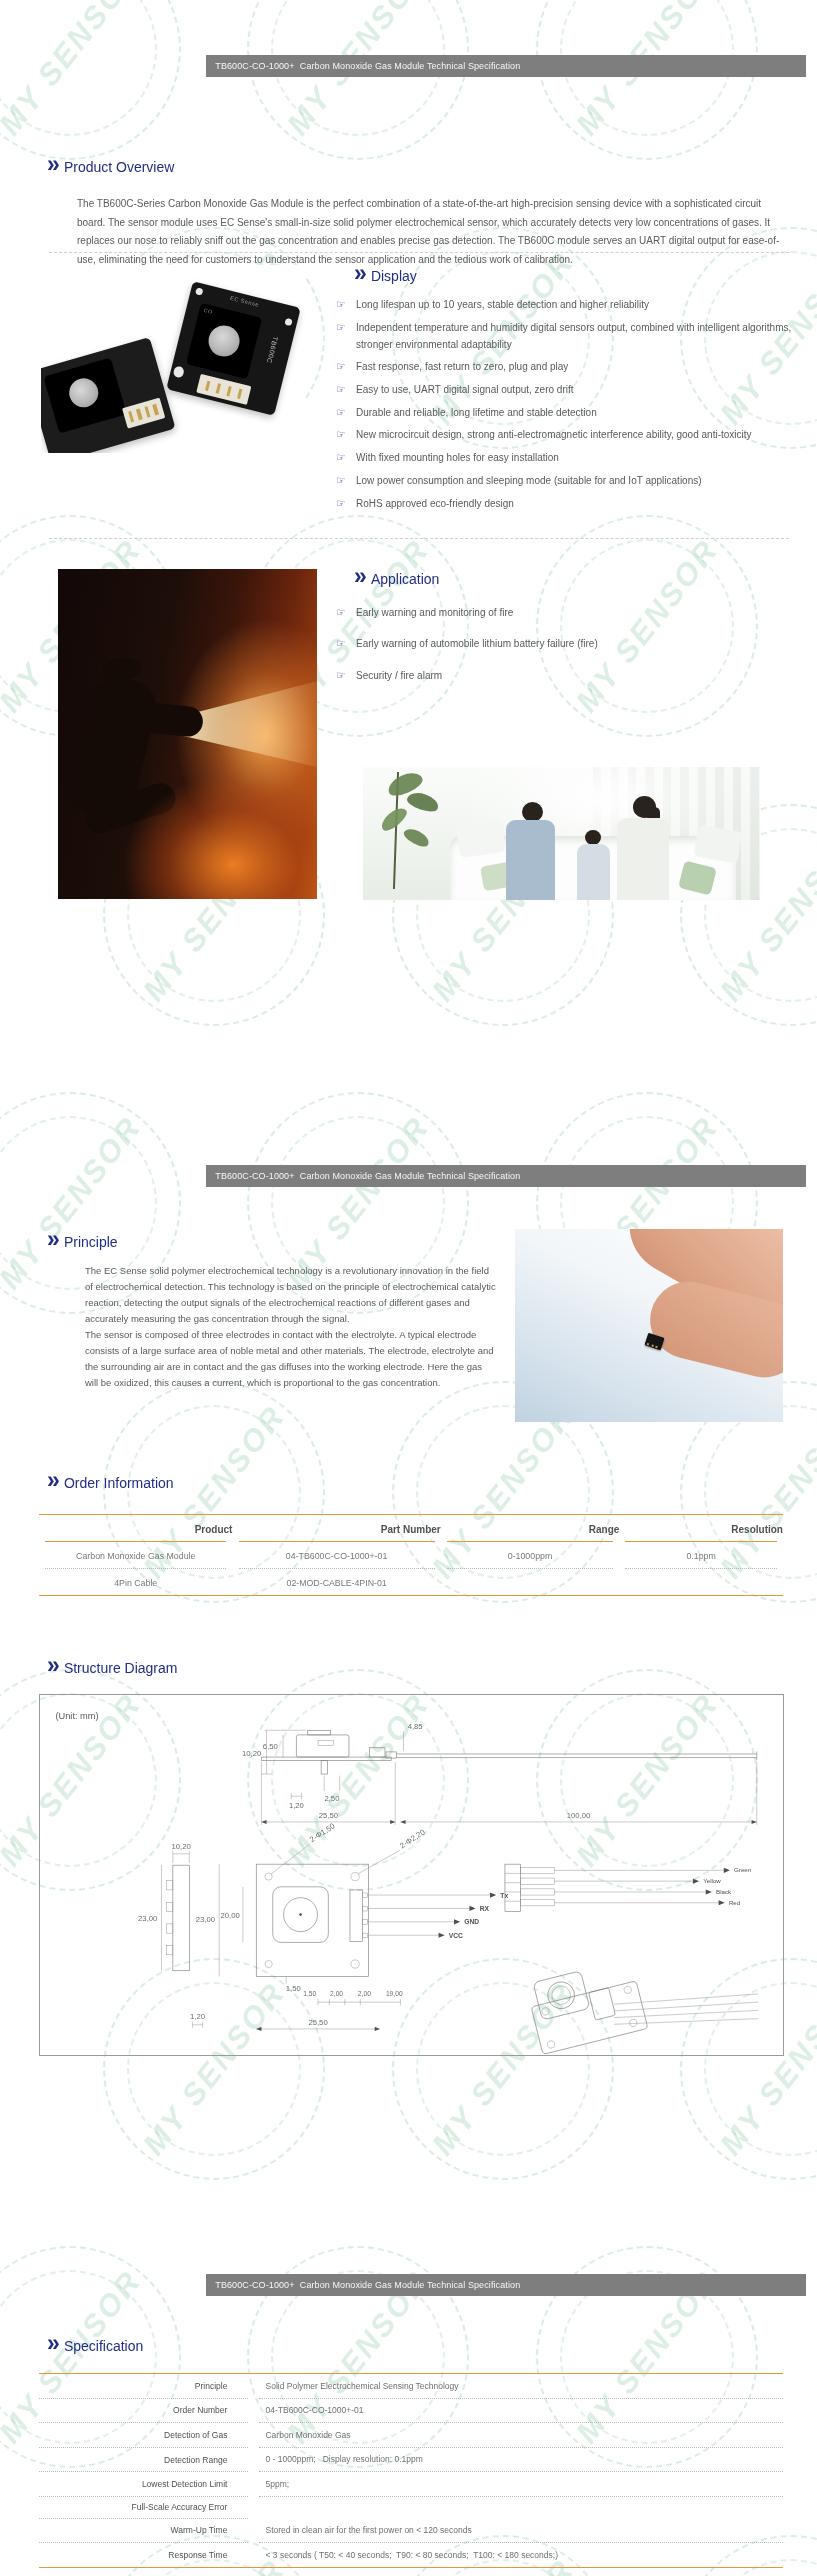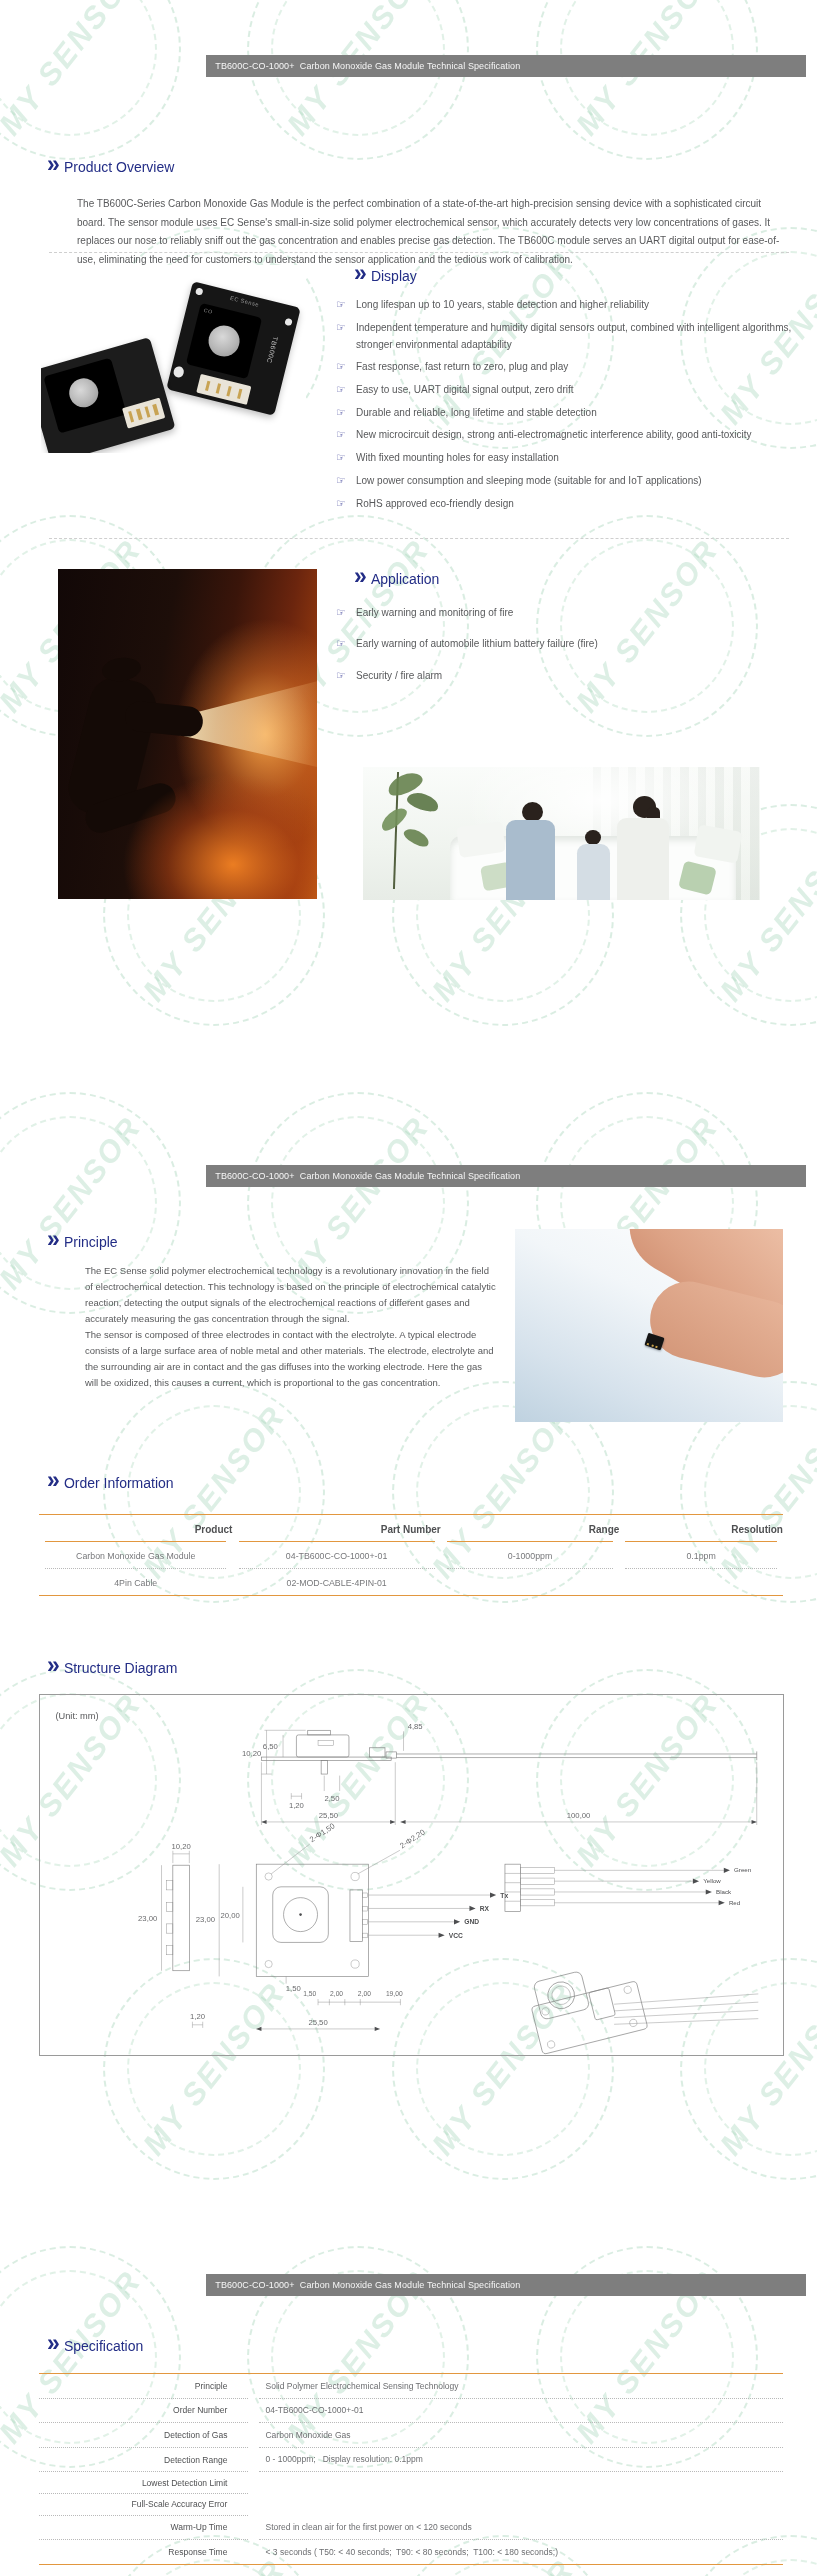--- a/index.html
+++ b/index.html
@@ -682,20 +682,24 @@
         <div class="spec-gap"></div>
         <div class="spec-value">
 
             <div class="spec-sub">0 - 1000ppm;   Display resolution: 0.1ppm</div>
           </div>
       </div>
 
       <div class="spec-row">
         <div class="spec-label">Lowest Detection Limit</div>
         <div class="spec-gap"></div>
+        <div class="spec-value">
+
+            <div class="spec-sub">5ppm;</div>
+          </div>
       </div>
 
       <div class="spec-row">
         <div class="spec-label">Full-Scale Accuracy Error</div>
         <div class="spec-gap"></div>
       </div>
 
       <div class="spec-row">
         <div class="spec-label">Warm-Up Time</div>
         <div class="spec-gap"></div>

